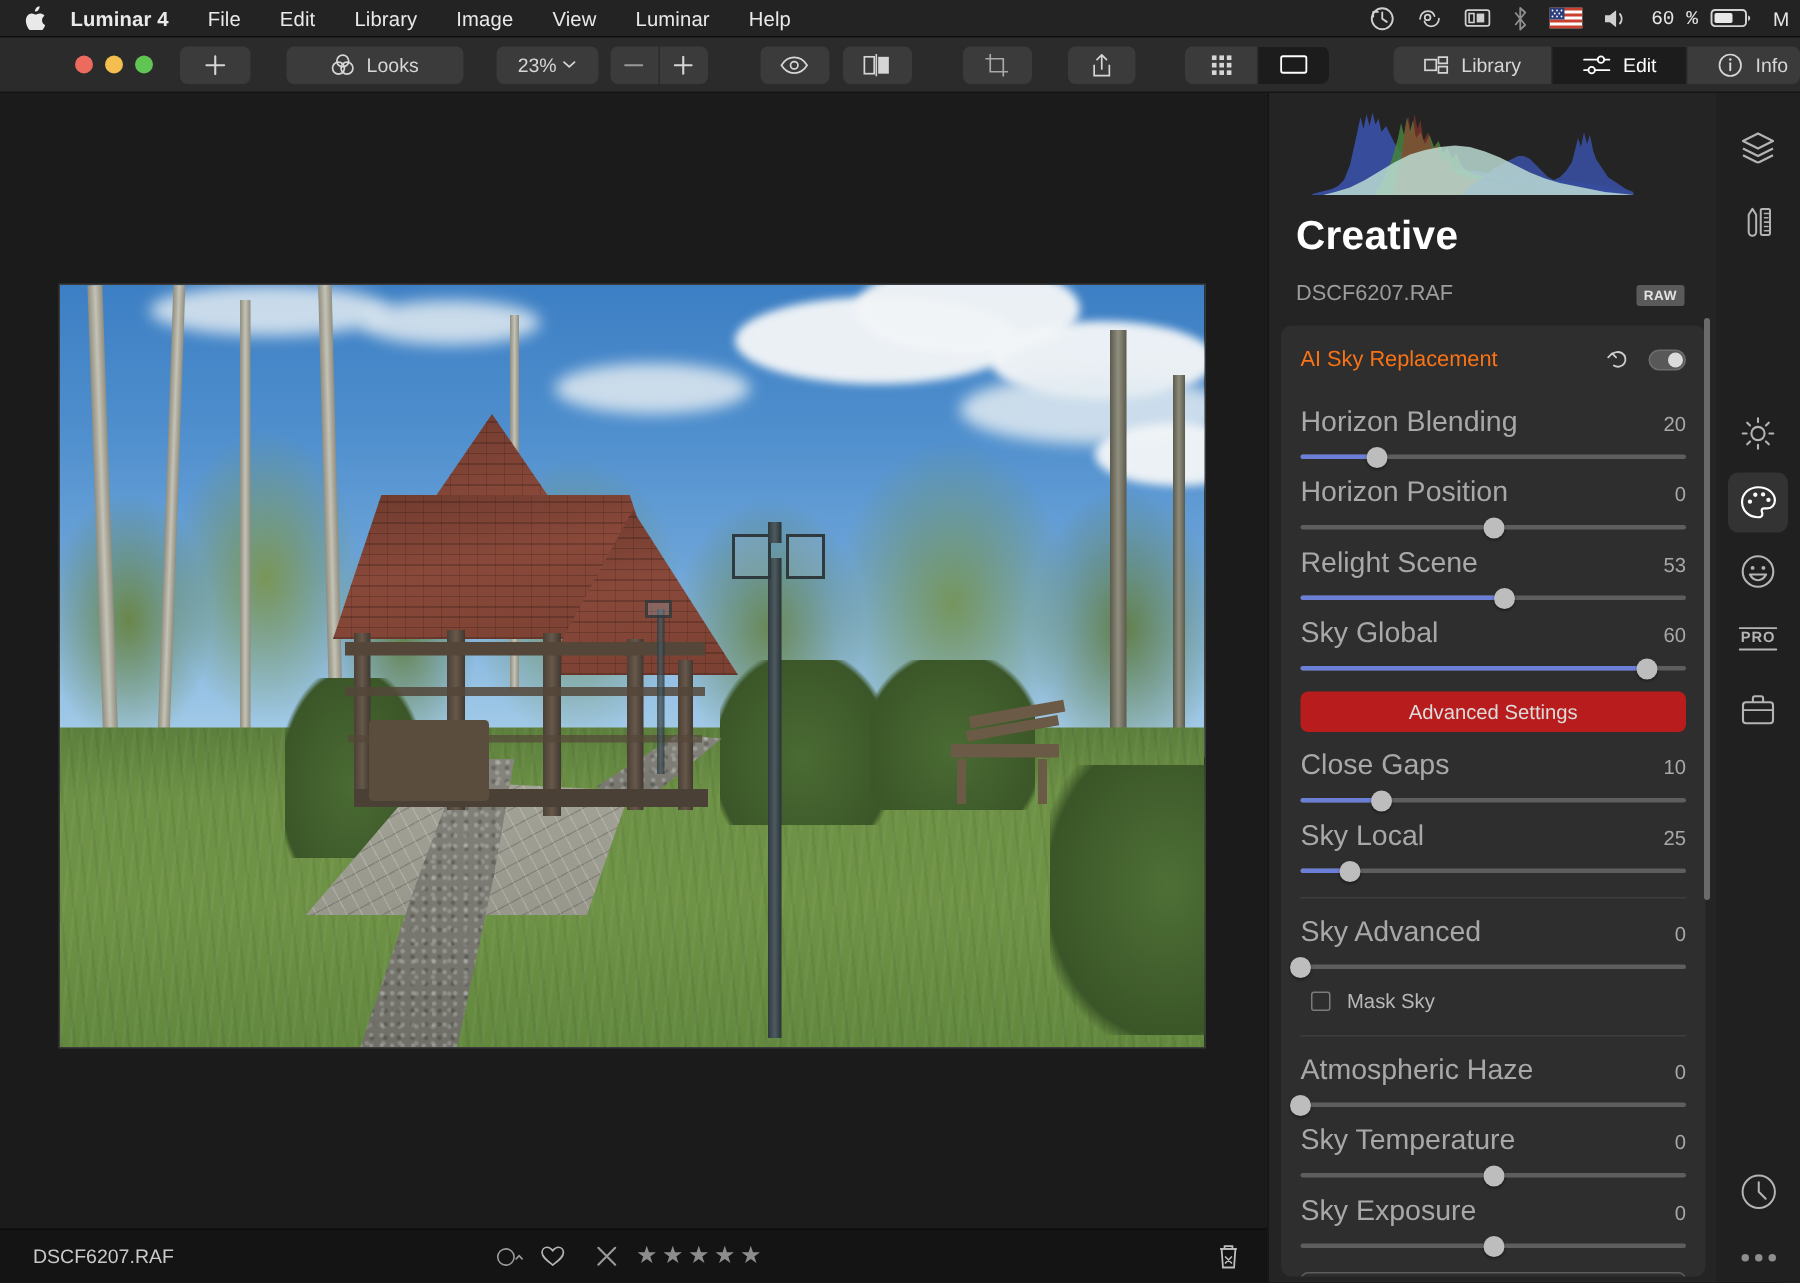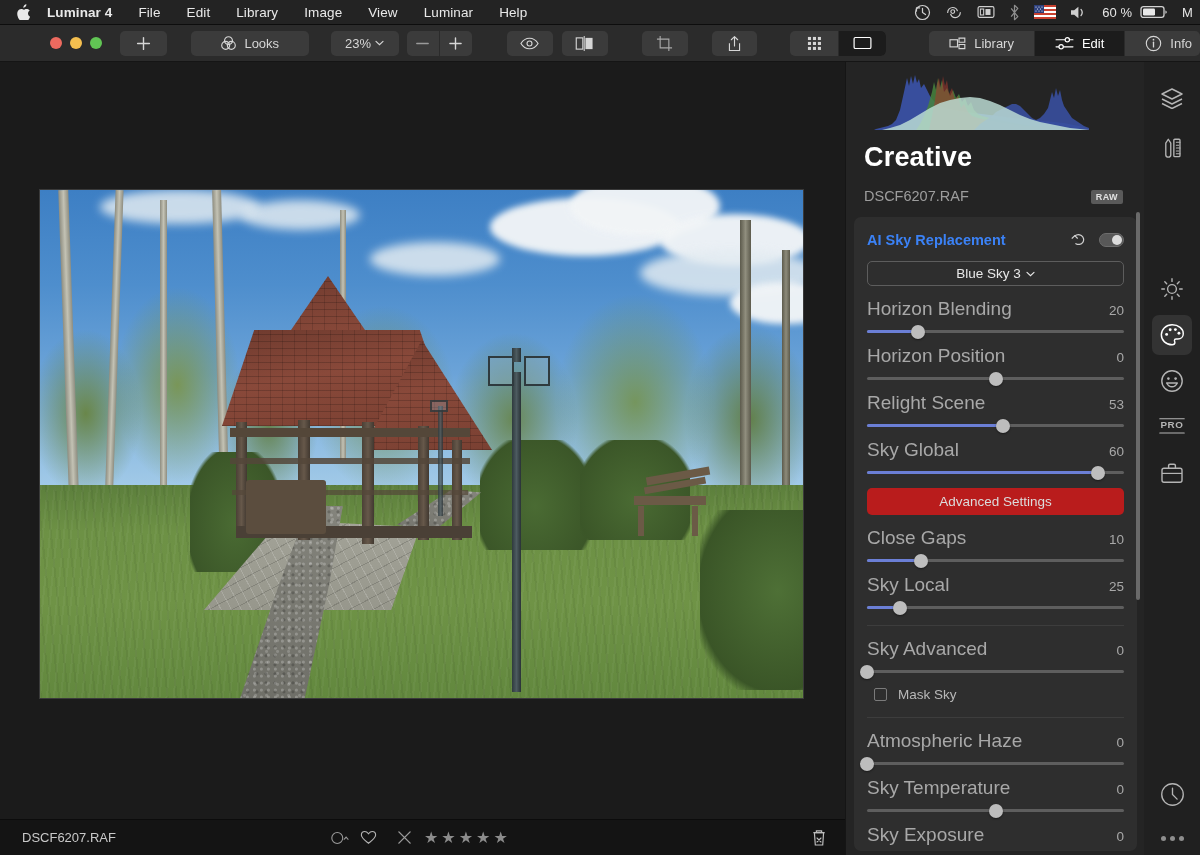--- a/index.html
+++ b/index.html
@@ -21,21 +21,21 @@
   .menu-item {
     font-size:13.5px; color:#e9e9e9; padding:0 13px; line-height:25px;
     white-space:nowrap; letter-spacing:.1px;
   }
   .menu-item.app-name { font-weight:bold; }
   .apple-logo { width:22px; display:flex; justify-content:center; align-items:center; }
   .menubar-right {
     margin-left:auto; display:flex; align-items:center; gap:14px; padding-right:6px;
   }
   .mb-ico { display:flex; align-items:center; justify-content:center; color:#cfcfcf; }
-  .battery-pct { font-size:13px; color:#e6e6e6; margin-right:-6px; }
+  .battery-pct { font-size:13px; color:#e6e6e6; margin-right:-6px;font-family:Liberation Mono, monospace; }
   .mb-clock { font-size:13px; color:#e6e6e6; width:12px; overflow:hidden; }
 
   
   .toolbar {
     position:absolute; top:25px; left:0; width:1200px; height:37px;
     background:#2b2b2b; display:flex; align-items:center;
     border-bottom:1px solid #151515;
     padding-left:36px;
   }
   .traffic { display:flex; align-items:center; gap:8px; padding-left:14px; }
@@ -175,21 +175,21 @@
   }
 
   .tool-card {
     position:absolute; top:155px; left:8px; width:283px; height:634px;
     background:#2e2e2e; border-radius:7px; padding:0 13px;
     overflow:hidden;
   }
   .tool-head {
     display:flex; align-items:center; height:42px; padding-top:4px;
   }
-  .tool-name { font-size:14.5px; font-weight:bold; color:#3b82f6; }
+  .tool-name { font-size:14.5px; font-weight:normal; color:#f97316; }
   .tool-head-right { margin-left:auto; display:flex; align-items:center; gap:13px; }
   .toggle {
     width:25px; height:14px; border-radius:7px; background:#585858;
     border:1px solid #6d6d6d; position:relative;
   }
   .toggle::after {
     content:""; position:absolute; right:1px; top:1px;
     width:10px; height:10px; border-radius:50%; background:#dcdcdc;
   }
 
@@ -592,26 +592,20 @@
           <span>
             <svg width="15" height="14" viewBox="0 0 16 15">
                 <path d="M4 3.2C5.6 1.8 8.6 1.2 11 2.6c2.6 1.6 3.2 5 1.6 7.4-1.6 2.4-5 3-7.4 1.4" fill="none" stroke="#cfcfcf" stroke-width="1.3" stroke-linecap="round"></path>
                 <path d="M1.2 5.6L4 2.8l2.8 2.8" fill="none" stroke="#cfcfcf" stroke-width="1.3" stroke-linecap="round" stroke-linejoin="round"></path>
               </svg>
           </span>
           <span class="toggle"></span>
         </span>
       </div>
 
-      <div class="dropdown">
-        <span>Blue Sky 3</span>
-        <svg width="9" height="6" viewBox="0 0 9 6">
-            <path d="M1 1.4L4.5 4.6 8 1.4" fill="none" stroke="#e8e8e8" stroke-width="1.2" stroke-linecap="round"></path>
-          </svg>
-      </div>
 
       <div class="slider-row">
         <div class="slider-top">
           <span class="slider-label">Horizon Blending</span>
           <span class="slider-val">20</span>
         </div>
         <div class="track">
           <div class="fill" style="width:20%"></div>
             <div class="knob" style="left:20%"></div>
         </div>

